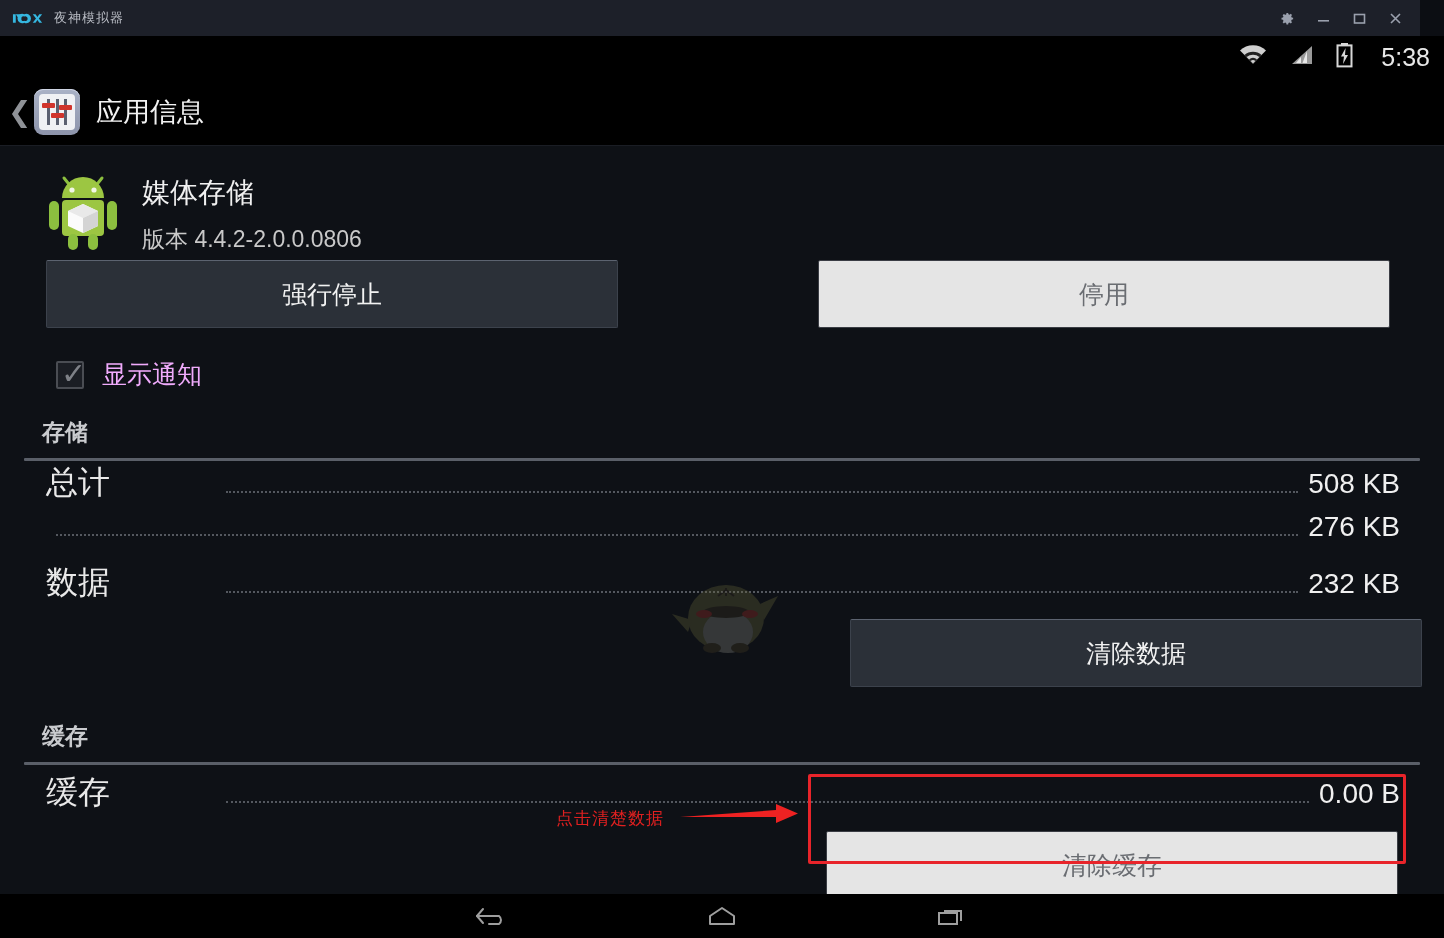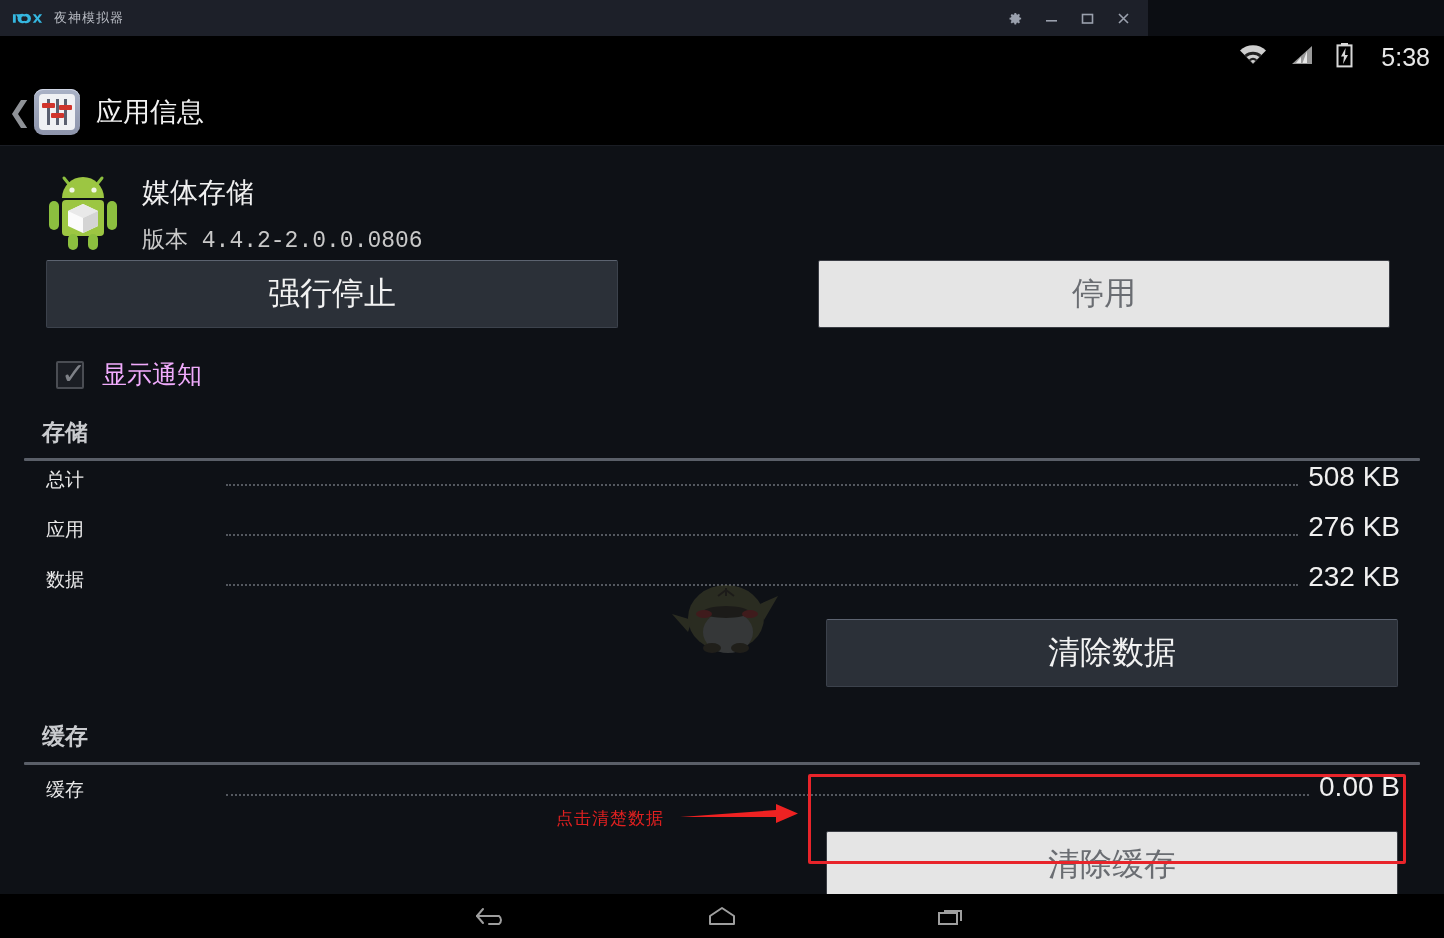--- a/index.html
+++ b/index.html
@@ -6,21 +6,21 @@
   html, body {
     width: 1444px; height: 938px;
     background: #000;
     font-family: "Liberation Sans", "DejaVu Sans", sans-serif;
     overflow: hidden;
   }
   #app { position: relative; width: 1444px; height: 938px; background: #0c0e13; }
 
   
   .titlebar {
-    position: absolute; left: 0; top: 0; width: 1148px; height: 36px;
+    position: absolute; left: 0; top: 0; width: 1420px; height: 36px;
     background: #1d2029;
     display: flex; align-items: center;
   }
   .nox-logo {
     margin-left: 12px; width: 32px; height: 18px;
     display: flex; align-items: center; justify-content: center;
     color: #35b7e0; font-size: 17px; font-weight: bold; letter-spacing: -1px;
     font-family: "DejaVu Sans", sans-serif;
   }
   .nox-title {
@@ -66,31 +66,31 @@
   }
   .slider-track { position:absolute; width:3px; background:#5b6070; }
   .slider-knob  { position:absolute; width:13px; height:5px; background:#d0342c; border-radius:1px;}
   .actionbar-title {
     color: #f2f2f2; font-size: 27px; margin-left: 16px; font-weight: 400;
   }
 
   
   .content { position: absolute; left: 0; top: 146px; width: 1444px; height: 748px; background: #0e1116; overflow: hidden; }
 
-  .app-header { display: flex; align-items: flex-start; padding: 18px 0 0 46px; height: 104px; font-family: Liberation Mono, monospace; }
+  .app-header { display: flex; align-items: flex-start; padding: 18px 0 0 46px; height: 104px; }
   .droid { width: 74px; height: 84px; position: relative; margin-top: 4px; }
   .app-meta { margin-left: 22px; margin-top: 10px; }
   .app-name { color: #f0f0f0; font-size: 28px; font-weight: 400; }
   .app-version { color: #c9c9c9; font-size: 23px; margin-top: 12px; font-weight: 300; }
 
   .btn-row { display: flex; padding: 0 46px; gap: 200px; margin-top: 10px; }
   .btn {
     width: 572px; height: 68px;
     display: flex; align-items: center; justify-content: center;
-    font-size: 32px;
+    font-size: 25px;
     border-radius: 2px;
   }
   .btn.enabled {
     background: #2b3038; color: #f2f2f2;
     border: 1px solid #3c424c; border-top-color: #5c6370;
   }
   .btn.disabled {
     background: #e5e5e5; color: #6a6d72;
     border: 1px solid #3a3d44;
   }
@@ -107,39 +107,39 @@
   .check-label { color: #f0abfc; font-size: 25px; margin-left: 18px; }
 
   .section-head { padding-left: 42px; margin-top: 26px; font-family: Liberation Serif, serif; }
   .section-title { color: #c9cbce; font-size: 23px; font-weight: bold; }
   .divider { height: 3px; background: #5a5f68; margin: 10px 24px 0 24px; border-radius:1px;}
 
   .data-row {
     display: flex; align-items: baseline; height: 50px;
     padding: 0 44px 0 46px;
   }
-  .dr-label { color: #e9e9e9; font-size: 19px; width: 170px; flex: 0 0 auto; }
+  .dr-label { color: #e9e9e9; font-size: 32px; width: 170px; flex: 0 0 auto; }
   .dr-leader {
     flex: 1 1 auto; height: 1px; margin: 0 10px 6px 10px;
     border-bottom: 2px dotted #54585f;
   }
   .dr-value { color: #f0f0f0; font-size: 28px; font-weight: 300; text-align: right; flex: 0 0 auto; }
 
   
   .annot-text {
     position: absolute; left: 556px; top: 661px;
     color: #e02020; font-size: 17px; letter-spacing: 1px;
   }
   .annot-arrow { position: absolute; left: 680px; top: 655px; }
   .highlight-box {
     position: absolute; left: 808px; top: 628px; width: 598px; height: 90px;
     border: 3px solid #e8242a; border-radius: 2px; pointer-events: none;
   }
 
-  .clear-btn-wrap { display:flex; justify-content: flex-end; padding: 0 46px; margin-top: 8px;}
+  .clear-btn-wrap { display:flex; justify-content: flex-end; padding: 0 22px; margin-top: 8px;}
   .cache-btn-wrap { display:flex; justify-content: flex-end; padding: 0 46px; margin-top: 10px;}
 
   
   .navbar {
     position: absolute; left: 0; top: 894px; width: 1444px; height: 44px;
     background: #000; display: flex; align-items: center; justify-content: center; gap: 170px;
   }
   .nav-btn { width: 60px; height: 32px; display:flex; align-items:center; justify-content:center;}
 
   
@@ -295,21 +295,20 @@
       <div class="section-title">存储</div>
     </div>
     <div class="divider"></div>
 
     <div class="data-row">
       <div class="dr-label">总计</div>
       <div class="dr-leader"></div>
       <div class="dr-value">508 KB</div>
     </div>
     <div class="data-row">
-      <div class="dr-label">应用</div>
       <div class="dr-leader"></div>
       <div class="dr-value">276 KB</div>
     </div>
     <div class="data-row">
       <div class="dr-label">数据</div>
       <div class="dr-leader"></div>
       <div class="dr-value">232 KB</div>
     </div>
 
     <div class="clear-btn-wrap">

